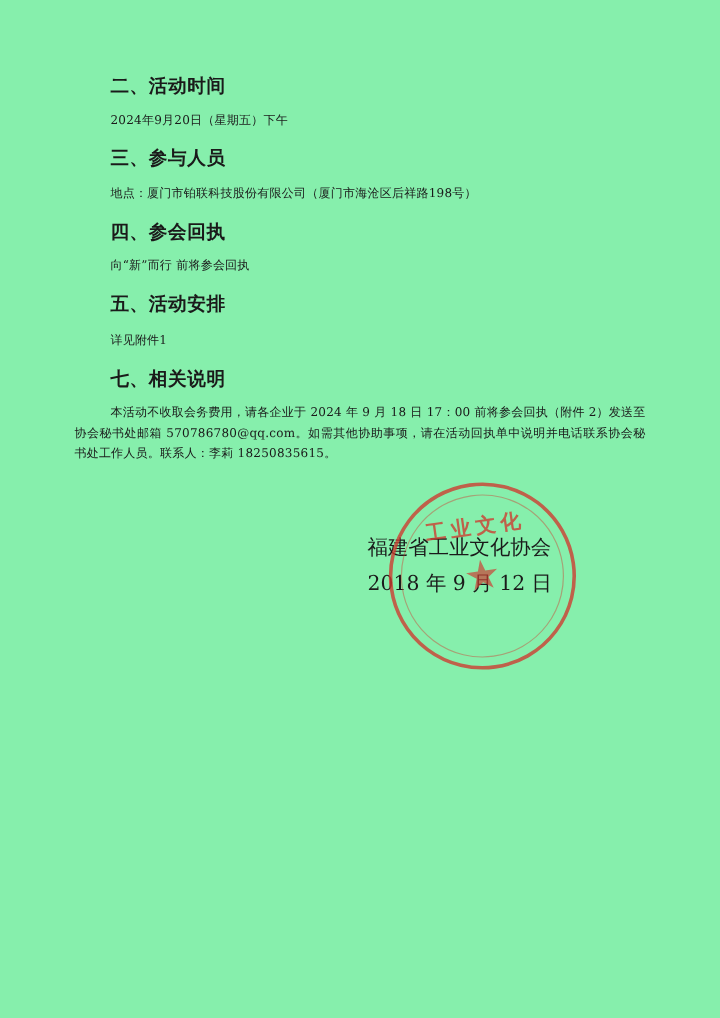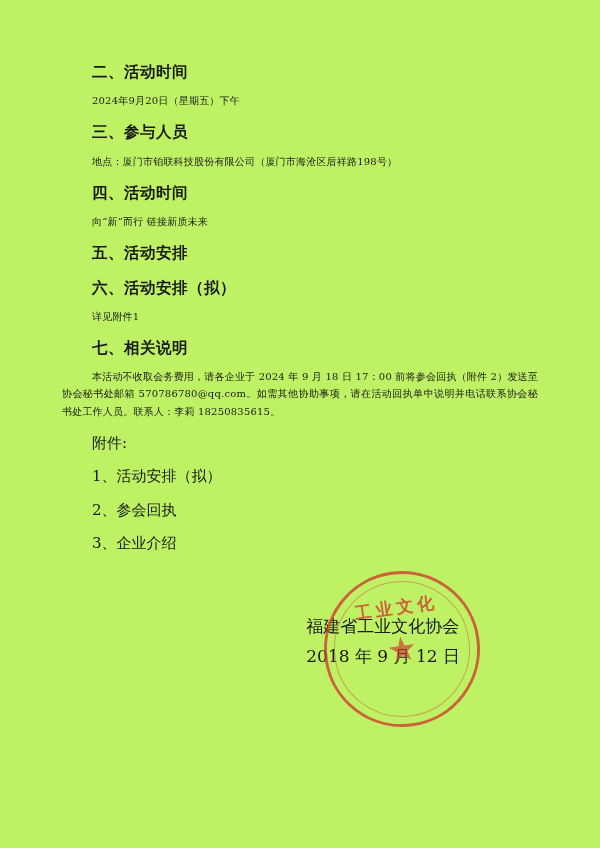--- a/index.html
+++ b/index.html
@@ -12,21 +12,21 @@
     background: #ffffff;
     font-family: "DejaVu Serif", "Liberation Serif", serif;
     color: #1a1a1a;
     overflow: hidden;
     position: relative;
   }
   .page {
     position: relative;
     width: 600px;
     height: 848px;
-    background: #bef264;
+    background: #86efac;
     box-sizing: border-box;
     padding: 60px 62px 0 62px;
   }
   .doc-body {
     position: relative;
     z-index: 2;
   }
   .sec-head {
     font-weight: bold;
     font-size: 15.5px;
@@ -129,44 +129,37 @@
       <div class="sec-head">二、活动时间</div>
       <p class="para">2024年9月20日（星期五）下午</p>
     </div>
 
     <div class="block">
       <div class="sec-head">三、参与人员</div>
       <p class="para">地点：厦门市铂联科技股份有限公司（厦门市海沧区后祥路198号）</p>
     </div>
 
     <div class="block">
-      <div class="sec-head">四、活动时间</div>
-      <p class="para">向“新”而行 链接新质未来</p>
+      <div class="sec-head">四、参会回执</div>
+      <p class="para">向“新”而行 前将参会回执</p>
     </div>
 
     <div class="block">
       <div class="sec-head">五、活动安排</div>
     </div>
 
     <div class="block">
-      <div class="sec-head">六、活动安排（拟）</div>
       <p class="para">详见附件1</p>
     </div>
 
     <div class="block">
       <div class="sec-head">七、相关说明</div>
       <p class="para">本活动不收取会务费用，请各企业于 2024 年 9 月 18 日 17：00 前将参会回执（附件 2）发送至协会秘书处邮箱 570786780@qq.com。如需其他协助事项，请在活动回执单中说明并电话联系协会秘书处工作人员。联系人：李莉 18250835615。</p>
     </div>
 
-    <div class="block">
-      <div class="attach-title">附件:</div>
-      <div class="attach-item">1、活动安排（拟）</div>
-      <div class="attach-item">2、参会回执</div>
-      <div class="attach-item">3、企业介绍</div>
-    </div>
 
     <div class="sign-area">
       <div class="sign-lines">
         <div>福建省工业文化协会</div>
         <div>2018 年 9 月 12 日</div>
       </div>
       <div class="seal">
         <div class="seal-ring"></div>
         <div class="seal-inner">
           <div class="seal-top-text">工业文化</div>

